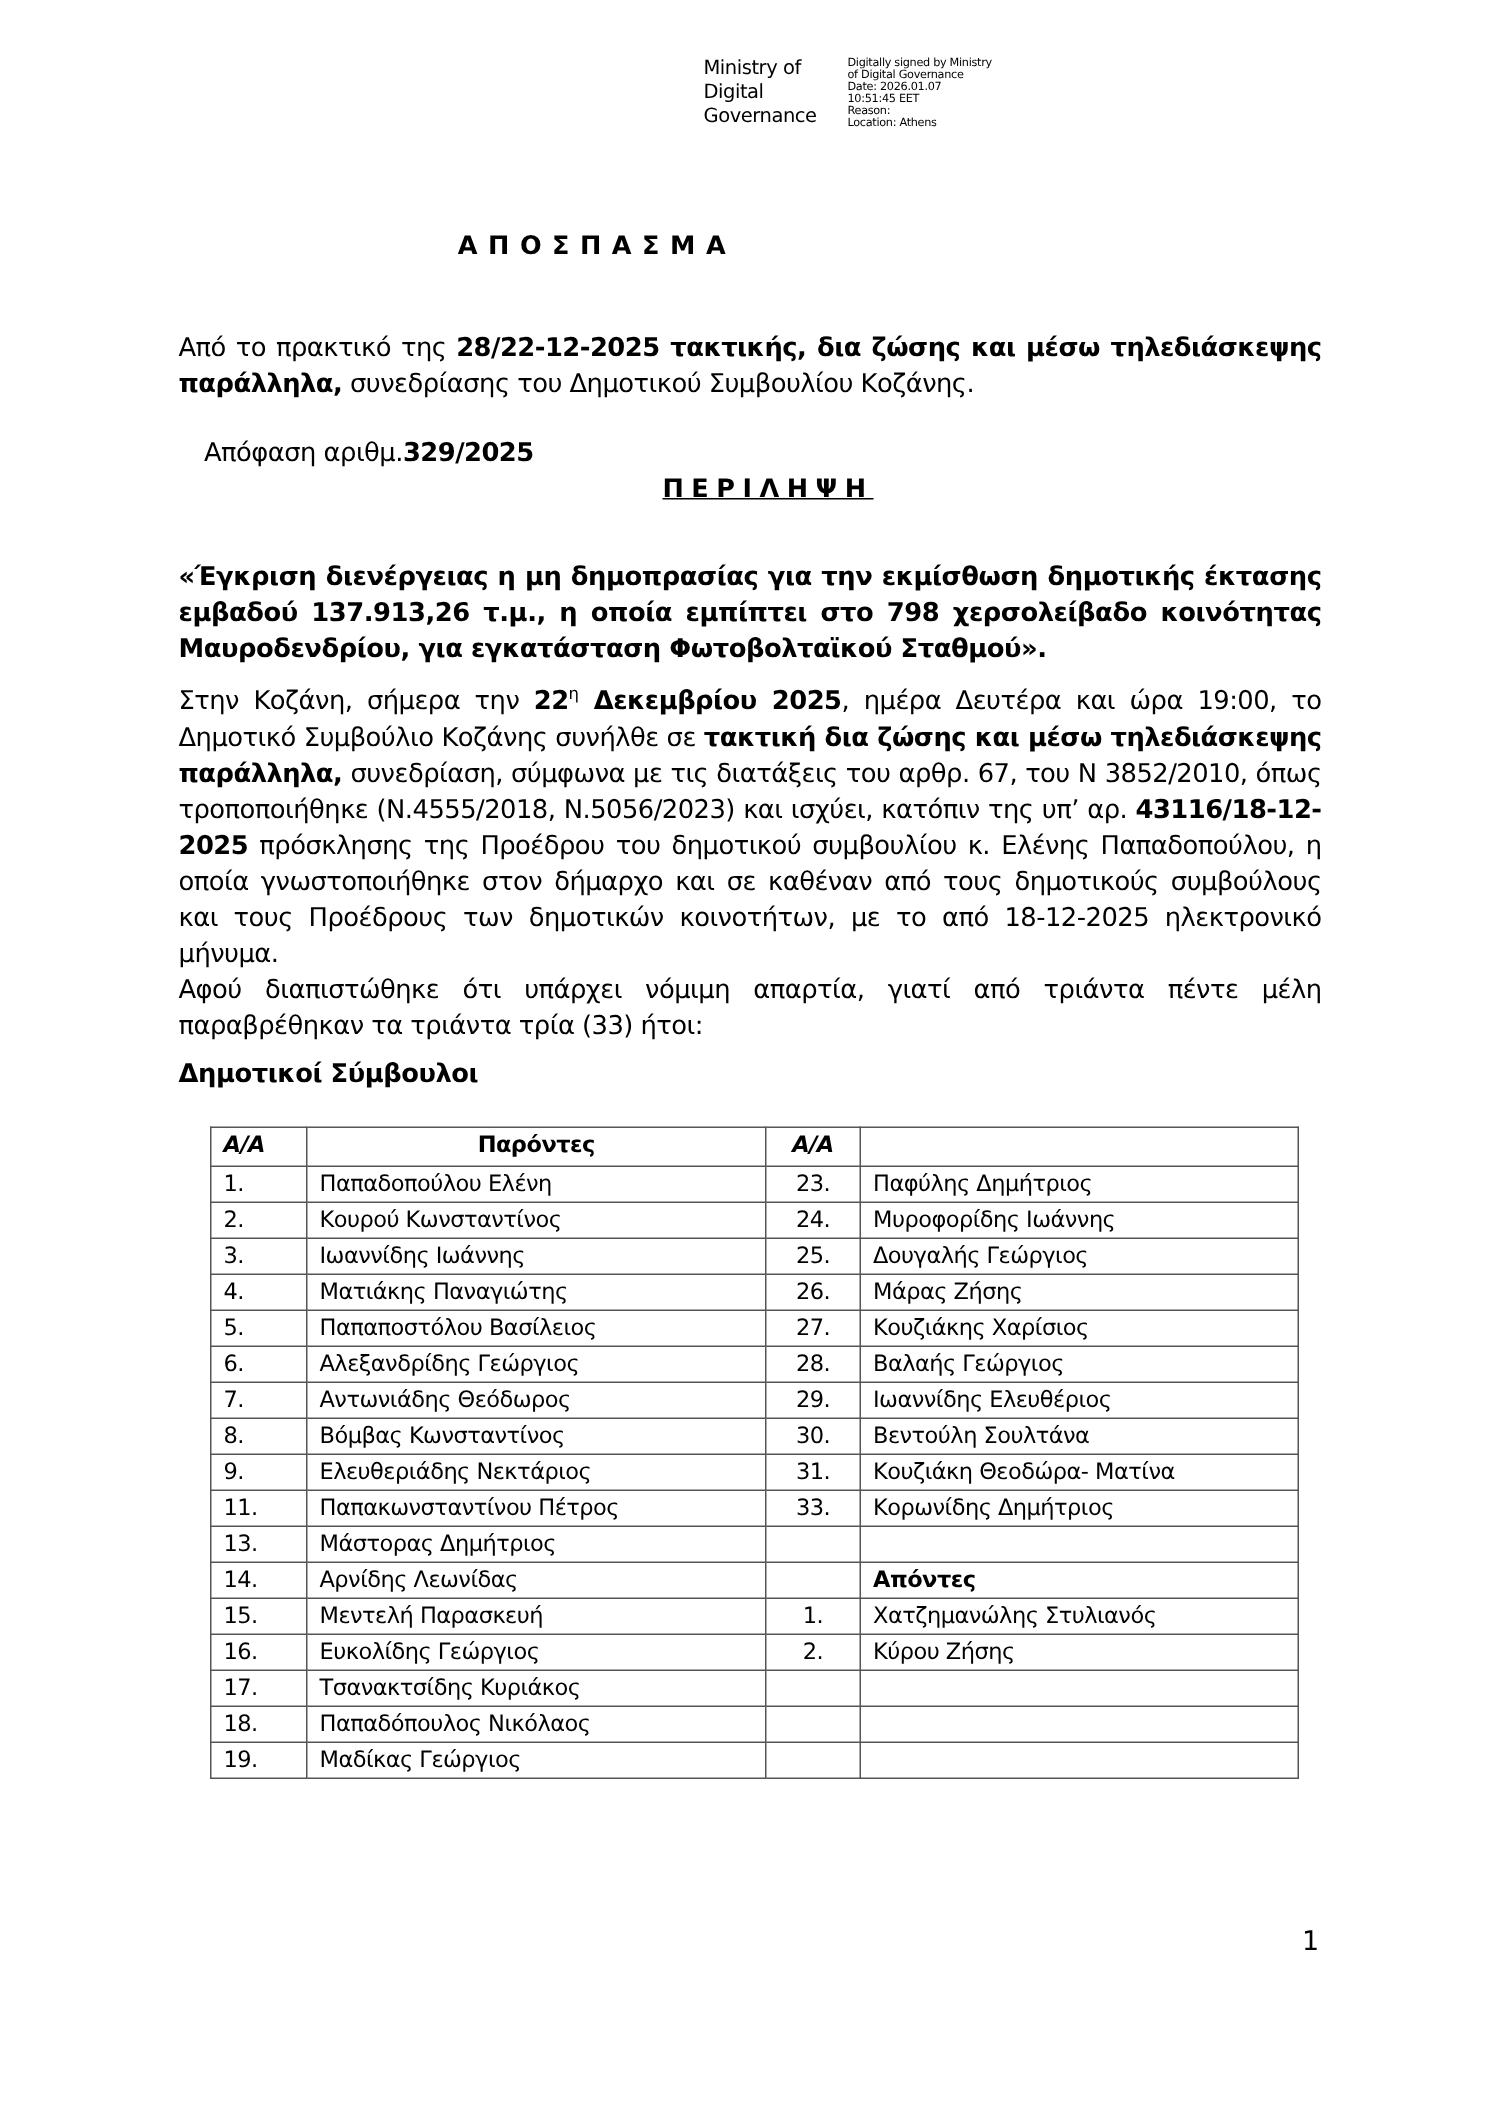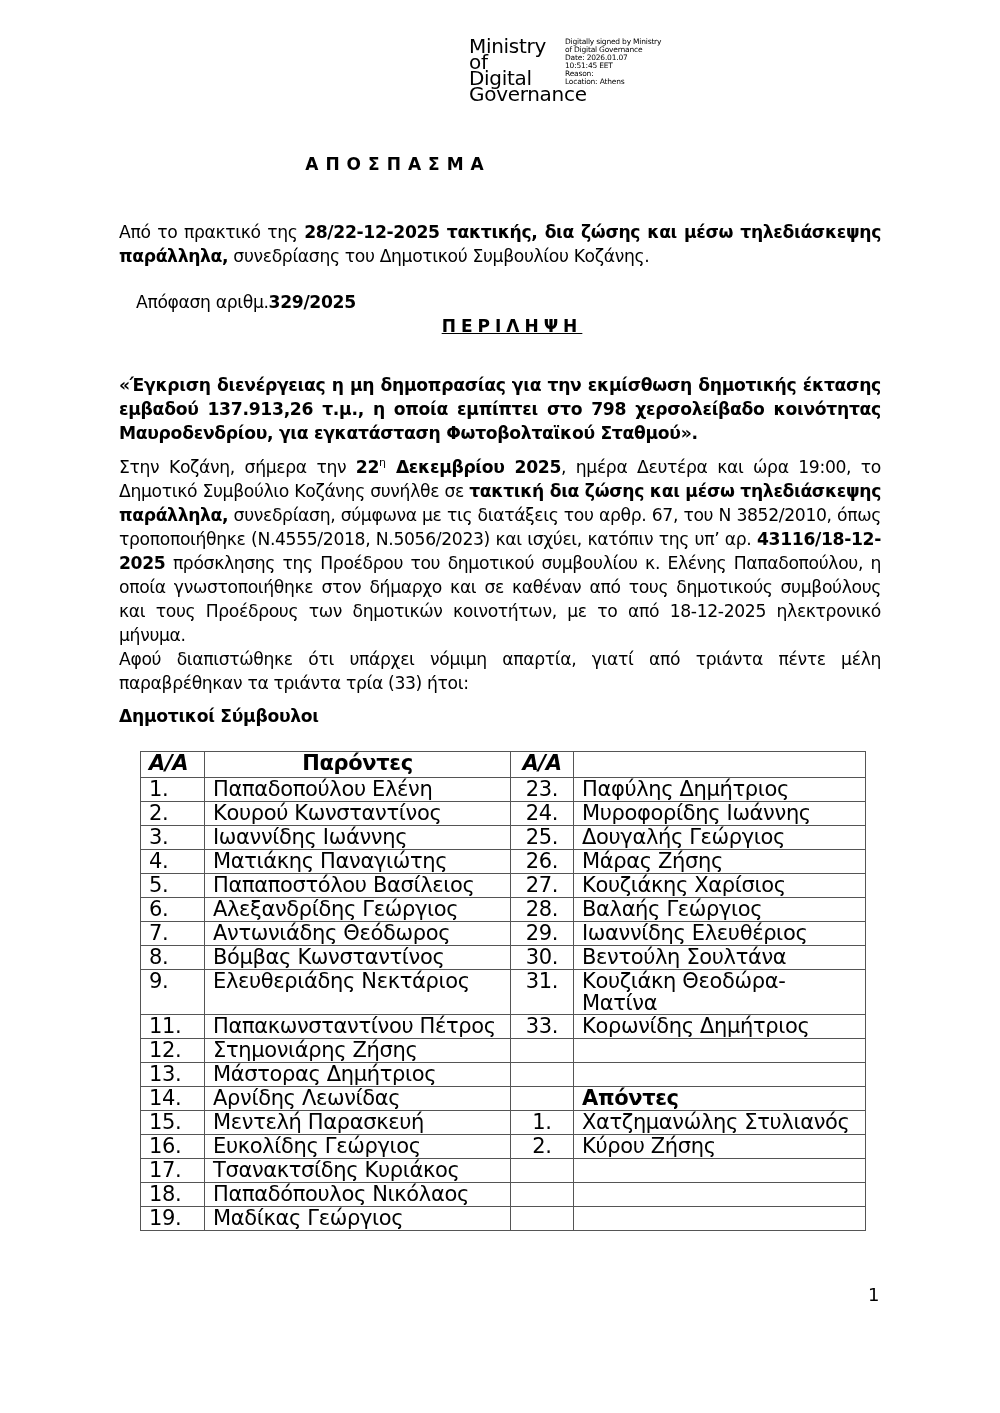--- a/index.html
+++ b/index.html
@@ -1,34 +1,34 @@
 <!DOCTYPE html>
 <html><head>
 <meta charset="utf-8">
 <style>
   html, body { margin: 0; padding: 0; background: #ffffff; }
   body { width: 1000px; height: 1413px; position: relative; overflow: hidden;
          font-family: "DejaVu Sans", sans-serif; color: #000; }
   .sig { position: absolute; left: 469px; top: 38px; display: flex; }
-  .sig-org { font-size: 20px; line-height: 16px; letter-spacing: -0.3px; width: 92px; }
+  .sig-org { font-size: 13px; line-height: 16px; letter-spacing: -0.3px; width: 92px; }
   .sig-details { font-size: 7.5px; line-height: 8px; margin-left: 4px; margin-top: 0px; letter-spacing: -0.2px; }
   .title { position: absolute; top: 154px; left: 0; width: 796px; text-align: center;
            font-weight: bold; font-size: 17px; letter-spacing: 7px; }
   .para { position: absolute; left: 119px; width: 762px; font-size: 17.2px; line-height: 24px;
           text-align: justify; letter-spacing: -0.35px; }
   .para b { font-weight: bold; }
   .p1 { top: 220px; }
   .decision { position: absolute; left: 136px; top: 292px; font-size: 17.2px; letter-spacing: -0.35px; }
   .summary-title { position: absolute; top: 316px; left: 0; width: 1000px; text-align: center;
                    font-weight: bold; font-size: 17px; letter-spacing: 5px; text-decoration: underline; padding-left: 12px; }
   .subject { top: 361px; font-weight: bold; letter-spacing: -0.3px; margin-top: 12px; }
   .p3 { top: 451px; }
   .section { position: absolute; left: 119px; top: 706px; font-weight: bold; font-size: 17.2px; letter-spacing: -0.3px; }
   table.roster { position: absolute; left: 140px; top: 751px; width: 726px; border-collapse: collapse;
-                 font-size: 21px; letter-spacing: -0.35px; }
+                 font-size: 15px; letter-spacing: -0.35px; }
   table.roster td { border: 1px solid #555; padding: 0 8px; height: 23px; line-height: 22px; vertical-align: top; }
   table.roster tr.hdr td { height: 25px; }
   .c1 { width: 47px; }
   .c2 { width: 289px; }
   .c3 { width: 46px; text-align: center; }
   .c4 { }
   .hdr-aa { font-weight: bold; font-style: italic; }
   .hdr-present { font-weight: bold; text-align: center; }
   .absent-title { font-weight: bold; }
   .page-num { position: absolute; left: 868px; top: 1284px; font-size: 18px; }
@@ -128,26 +128,20 @@
         <td class="c3">31.</td>
         <td class="c4">Κουζιάκη Θεοδώρα- Ματίνα</td>
       </tr>
       <tr>
         <td class="c1">11.</td>
         <td class="c2">Παπακωνσταντίνου Πέτρος</td>
         <td class="c3">33.</td>
         <td class="c4">Κορωνίδης Δημήτριος</td>
       </tr>
       <tr>
-        <td class="c1">12.</td>
-        <td class="c2">Στημονιάρης Ζήσης</td>
-        <td class="c3"></td>
-        <td class="c4"></td>
-      </tr>
-      <tr>
         <td class="c1">13.</td>
         <td class="c2">Μάστορας Δημήτριος</td>
         <td class="c3"></td>
         <td class="c4"></td>
       </tr>
       <tr>
         <td class="c1">14.</td>
         <td class="c2">Αρνίδης Λεωνίδας</td>
         <td class="c3"></td>
         <td class="c4 absent-title">Απόντες</td>

